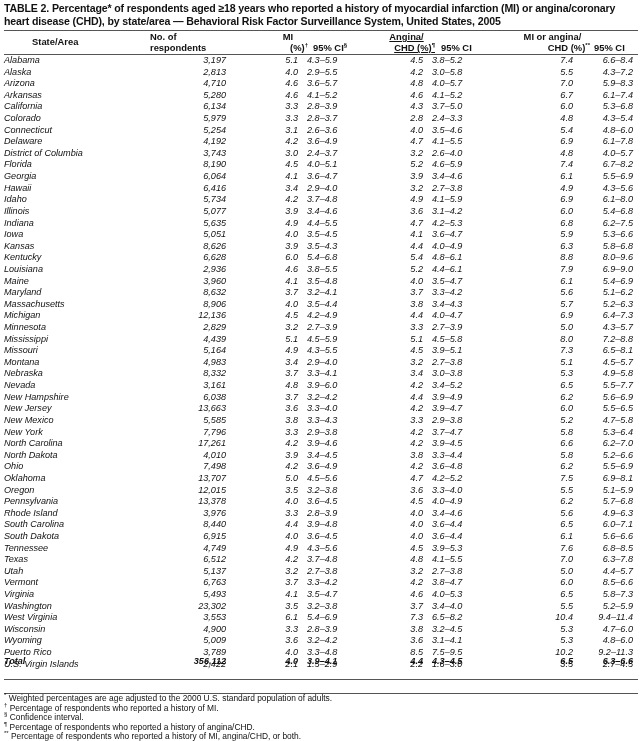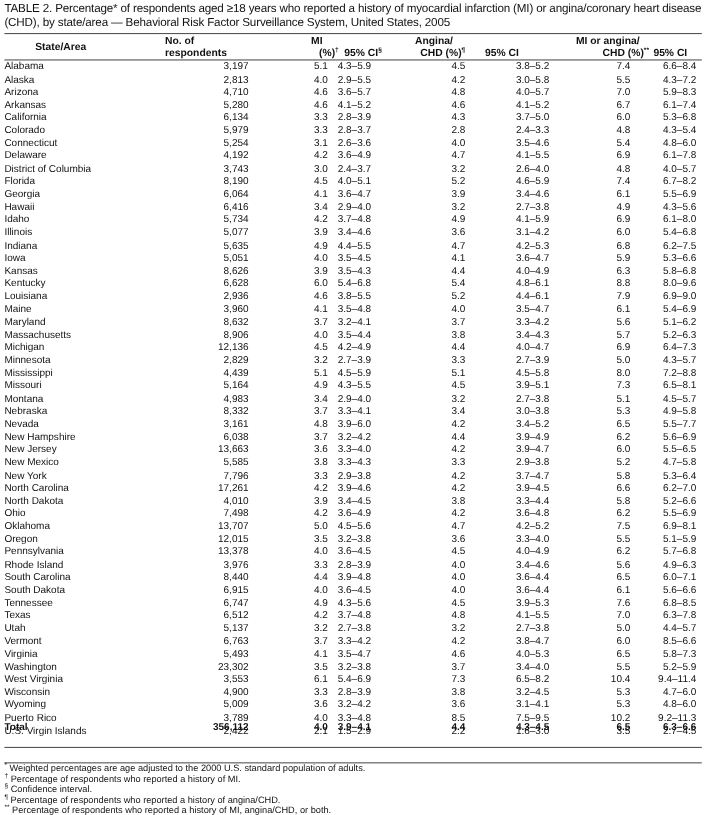--- a/index.html
+++ b/index.html
@@ -4,41 +4,41 @@
 <style>
   html, body { margin: 0; padding: 0; background: #ffffff; }
   body {
     width: 640px; height: 741px; overflow: hidden;
     font-family: "Liberation Sans", sans-serif;
     color: #111;
     position: relative;
   }
   .title {
     position: absolute; left: 4px; top: 2px; width: 634px;
-    font-size: 10.6px; font-weight: normal; line-height: 13px;
+    font-size: 10.6px; font-weight: bold; line-height: 13px;
     letter-spacing: -0.15px;
   }
   .rule-top { position: absolute; left: 4px; right: 2px; top: 30px; border-top: 1px solid #555; }
   .rule-head { position: absolute; left: 4px; right: 2px; top: 54px; border-top: 1px solid #555; }
   .rule-total { position: absolute; left: 4px; right: 2px; top: 679px; border-top: 1px solid #555; }
   .rule-bottom { position: absolute; left: 4px; right: 2px; top: 693px; border-top: 1px solid #555; }
 
   .hdr { position: absolute; font-size: 9.4px; font-weight: bold; line-height: 11px; }
   .hdr sup, .ftn sup { font-size: 6px; vertical-align: super; line-height: 0; }
 
   .rows { position: absolute; left: 0; top: 55px; width: 640px; }
-  .row { position: relative; height: 11.62px; font-size: 9.1px; line-height: 11.6px; }
+  .row { position: relative; height: 11.62px; font-size: 9.1px; line-height: 11.6px; font-style: italic; }
   .row.total { font-weight: bold; position: absolute; top: 656px; left: 0; width: 640px; }
   .c { position: absolute; white-space: nowrap; }
   .c-state { left: 4px; }
   .c-n { right: calc(640px - 226px); text-align: right; }
   .c-mi { right: calc(640px - 298px); text-align: right; }
   .c-mici { left: 307px; }
   .c-ang { right: calc(640px - 423px); text-align: right; }
-  .c-angci { left: 432px; margin-left: 37px; }
+  .c-angci { left: 432px; }
   .c-any { right: calc(640px - 573px); text-align: right; }
   .c-anyci { right: calc(640px - 633px); text-align: center; }
 
   .footnotes { position: absolute; left: 4px; top: 694px; width: 630px; }
   .ftn { font-size: 8.4px; line-height: 9.5px; }
 </style>
 </head>
 <body>
 
 <div class="title">TABLE 2. Percentage* of respondents aged ≥18 years who reported a history of myocardial infarction (MI) or angina/coronary heart disease (CHD), by state/area —  Behavioral Risk Factor Surveillance System, United States, 2005</div>
@@ -47,21 +47,21 @@
 <div class="hdr" style="left:4px; top:36px;margin-left:28px;">State/Area</div>
 <div class="hdr" style="left:150px; width:100px; top:31px; text-align:left;">
   <div>No. of</div>
   <div>respondents</div>
 </div>
 <div class="hdr" style="left:268px; width:40px; top:31px; text-align:right; right:auto;">
   <div style="padding-right:9px; text-align:center; width:22px; margin-left:auto;">MI</div>
   <div style="text-align:right;"><span>(%)</span><sup>†</sup></div>
 </div>
 <div class="hdr" style="left:313px; top:42px;"><span>95% CI</span><sup>§</sup></div>
-<div class="hdr" style="left:366px; width:57px; top:31px; text-align:right;">
+<div class="hdr" style="left:378px; width:57px; top:31px; text-align:right;text-decoration:underline;">
   <div style="text-align:center;">Angina/</div>
   <div><span>CHD (%)</span><sup>¶</sup></div>
 </div>
 <div class="hdr" style="left:441px; top:42px;">95% CI</div>
 <div class="hdr" style="left:515px; width:75px; top:31px; text-align:right;">
   <div style="text-align:center;">MI or angina/</div>
   <div><span>CHD (%)</span><sup>**</sup></div>
 </div>
 <div class="hdr" style="left:594px; top:42px;">95% CI</div>
 
@@ -483,21 +483,21 @@
       <span class="c c-n">6,915</span>
       <span class="c c-mi">4.0</span>
       <span class="c c-mici">3.6–4.5</span>
       <span class="c c-ang">4.0</span>
       <span class="c c-angci">3.6–4.4</span>
       <span class="c c-any">6.1</span>
       <span class="c c-anyci">5.6–6.6</span>
     </div>
     <div class="row">
       <span class="c c-state">Tennessee</span>
-      <span class="c c-n">6,747</span>
+      <span class="c c-n">4,749</span>
       <span class="c c-mi">4.9</span>
       <span class="c c-mici">4.3–5.6</span>
       <span class="c c-ang">4.5</span>
       <span class="c c-angci">3.9–5.3</span>
       <span class="c c-any">7.6</span>
       <span class="c c-anyci">6.8–8.5</span>
     </div>
     <div class="row">
       <span class="c c-state">Texas</span>
       <span class="c c-n">6,512</span>

